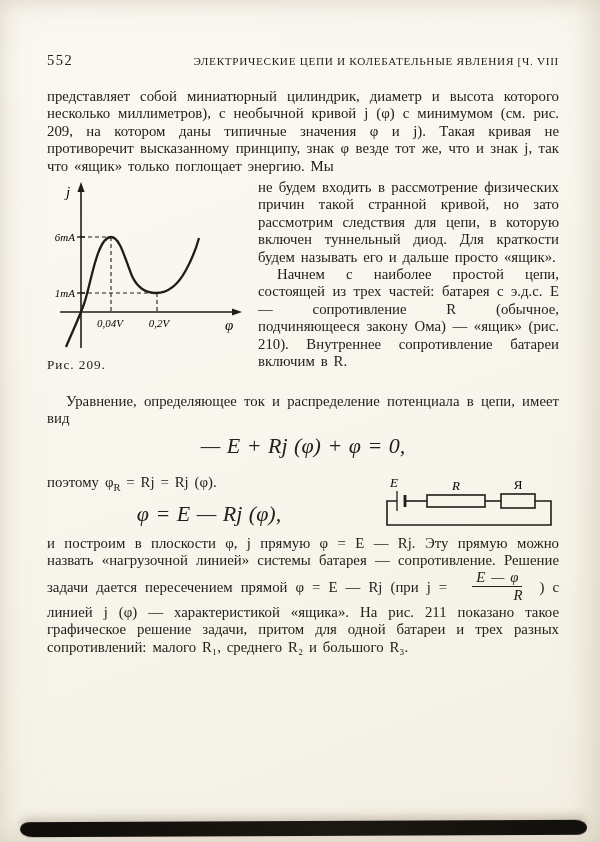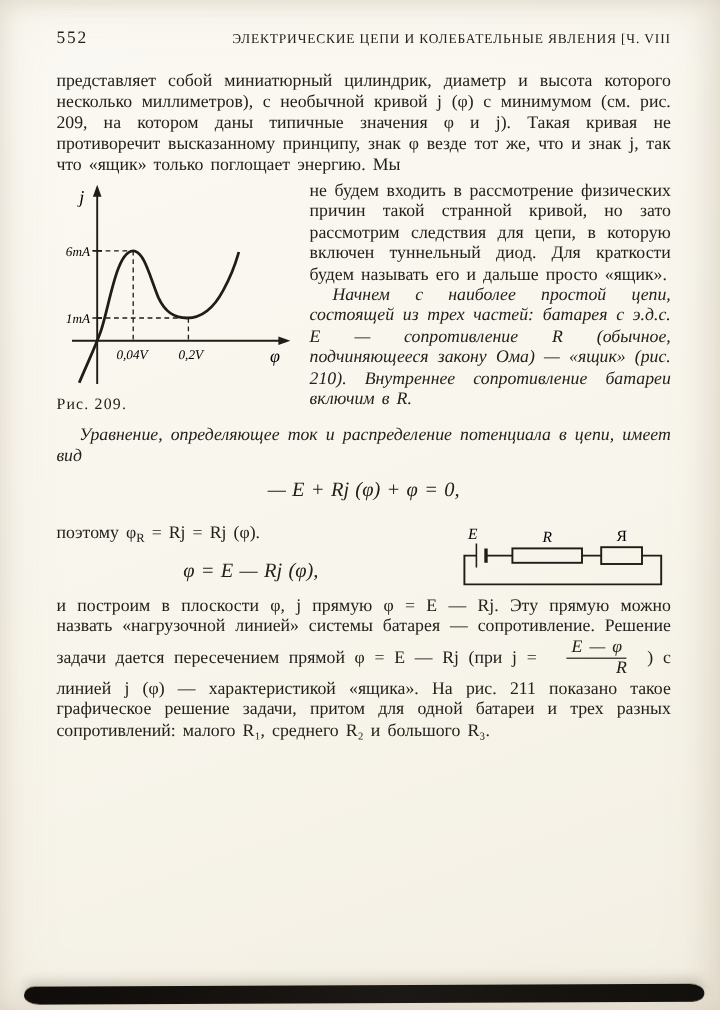--- a/index.html
+++ b/index.html
@@ -9,51 +9,51 @@
   .page {
     position:relative;
     width:600px; height:842px;
     background:linear-gradient(160deg,#fbf9f3 0%, #f8f5ec 55%, #f3efe3 100%);
     color:#23211c;
     overflow:hidden;
     box-shadow: inset -10px 0 22px rgba(140,120,85,.14),
                 inset 6px 0 16px rgba(150,130,95,.10),
                 inset 0 0 55px rgba(165,145,105,.10);
   }
-  .content { padding:24px 41px 0 47px; }
+  .content { padding:52px 41px 0 47px; }
 
   .running-head { display:flex; align-items:baseline; margin-bottom:19px; }
   .page-num { font-size:14.5px; letter-spacing:1.5px; margin-right:26px; }
   .head-title { flex:1; text-align:right; font-size:11.2px; letter-spacing:.7px; white-space:nowrap; }
 
   .body-text p {
     font-size:14.8px; line-height:17.4px;
     text-align:justify; word-spacing:2.2px;
     hyphens:auto;
   }
-  .indent { text-indent:19px;font-style:italic; }
+  .indent { text-indent:19px; }
 
   .fig-row { display:flex; margin-top:4px; }
   .fig-row .figcol { flex:none; }
   .fig-row .textcol { flex:1; min-width:0; }
   .fig-row .textcol p + p { margin-top:0; }
 
   .fig209 { width:198px; margin-right:13px; }
   .fig209 svg, .fig210 svg { display:block; }
   .figcaption { text-align:left; font-size:13.2px; letter-spacing:1px; margin-top:4px; }
 
   .row2 { margin-top:18px; }
   .fig210 { width:178px; margin-left:10px; padding-top:3px; }
 
   .equation {
     text-align:center; font-style:italic;
-    font-size:17px; line-height:20px;
+    font-size:22px; line-height:20px;
     margin:8px 0 8px; word-spacing:1px;
   }
-  .mt6 { margin-top:10px; }
+  .mt6 { margin-top:20px; }
 
   .frac { display:inline-block; vertical-align:-9px; text-align:right; font-style:italic; line-height:1.05; margin:0 17px; }
   .frac .num { display:block; padding:0 4px 1px; border-bottom:1.3px solid #23211c; }
   .frac .den { display:block; padding-top:1px; }
 
   sub { font-size:10.5px; }
 
   .scan-bar {
     position:absolute; left:20px; right:13px; bottom:6px; height:15px;
     background:linear-gradient(to right,#0f0c09,#1c1813 55%,#12100c);

